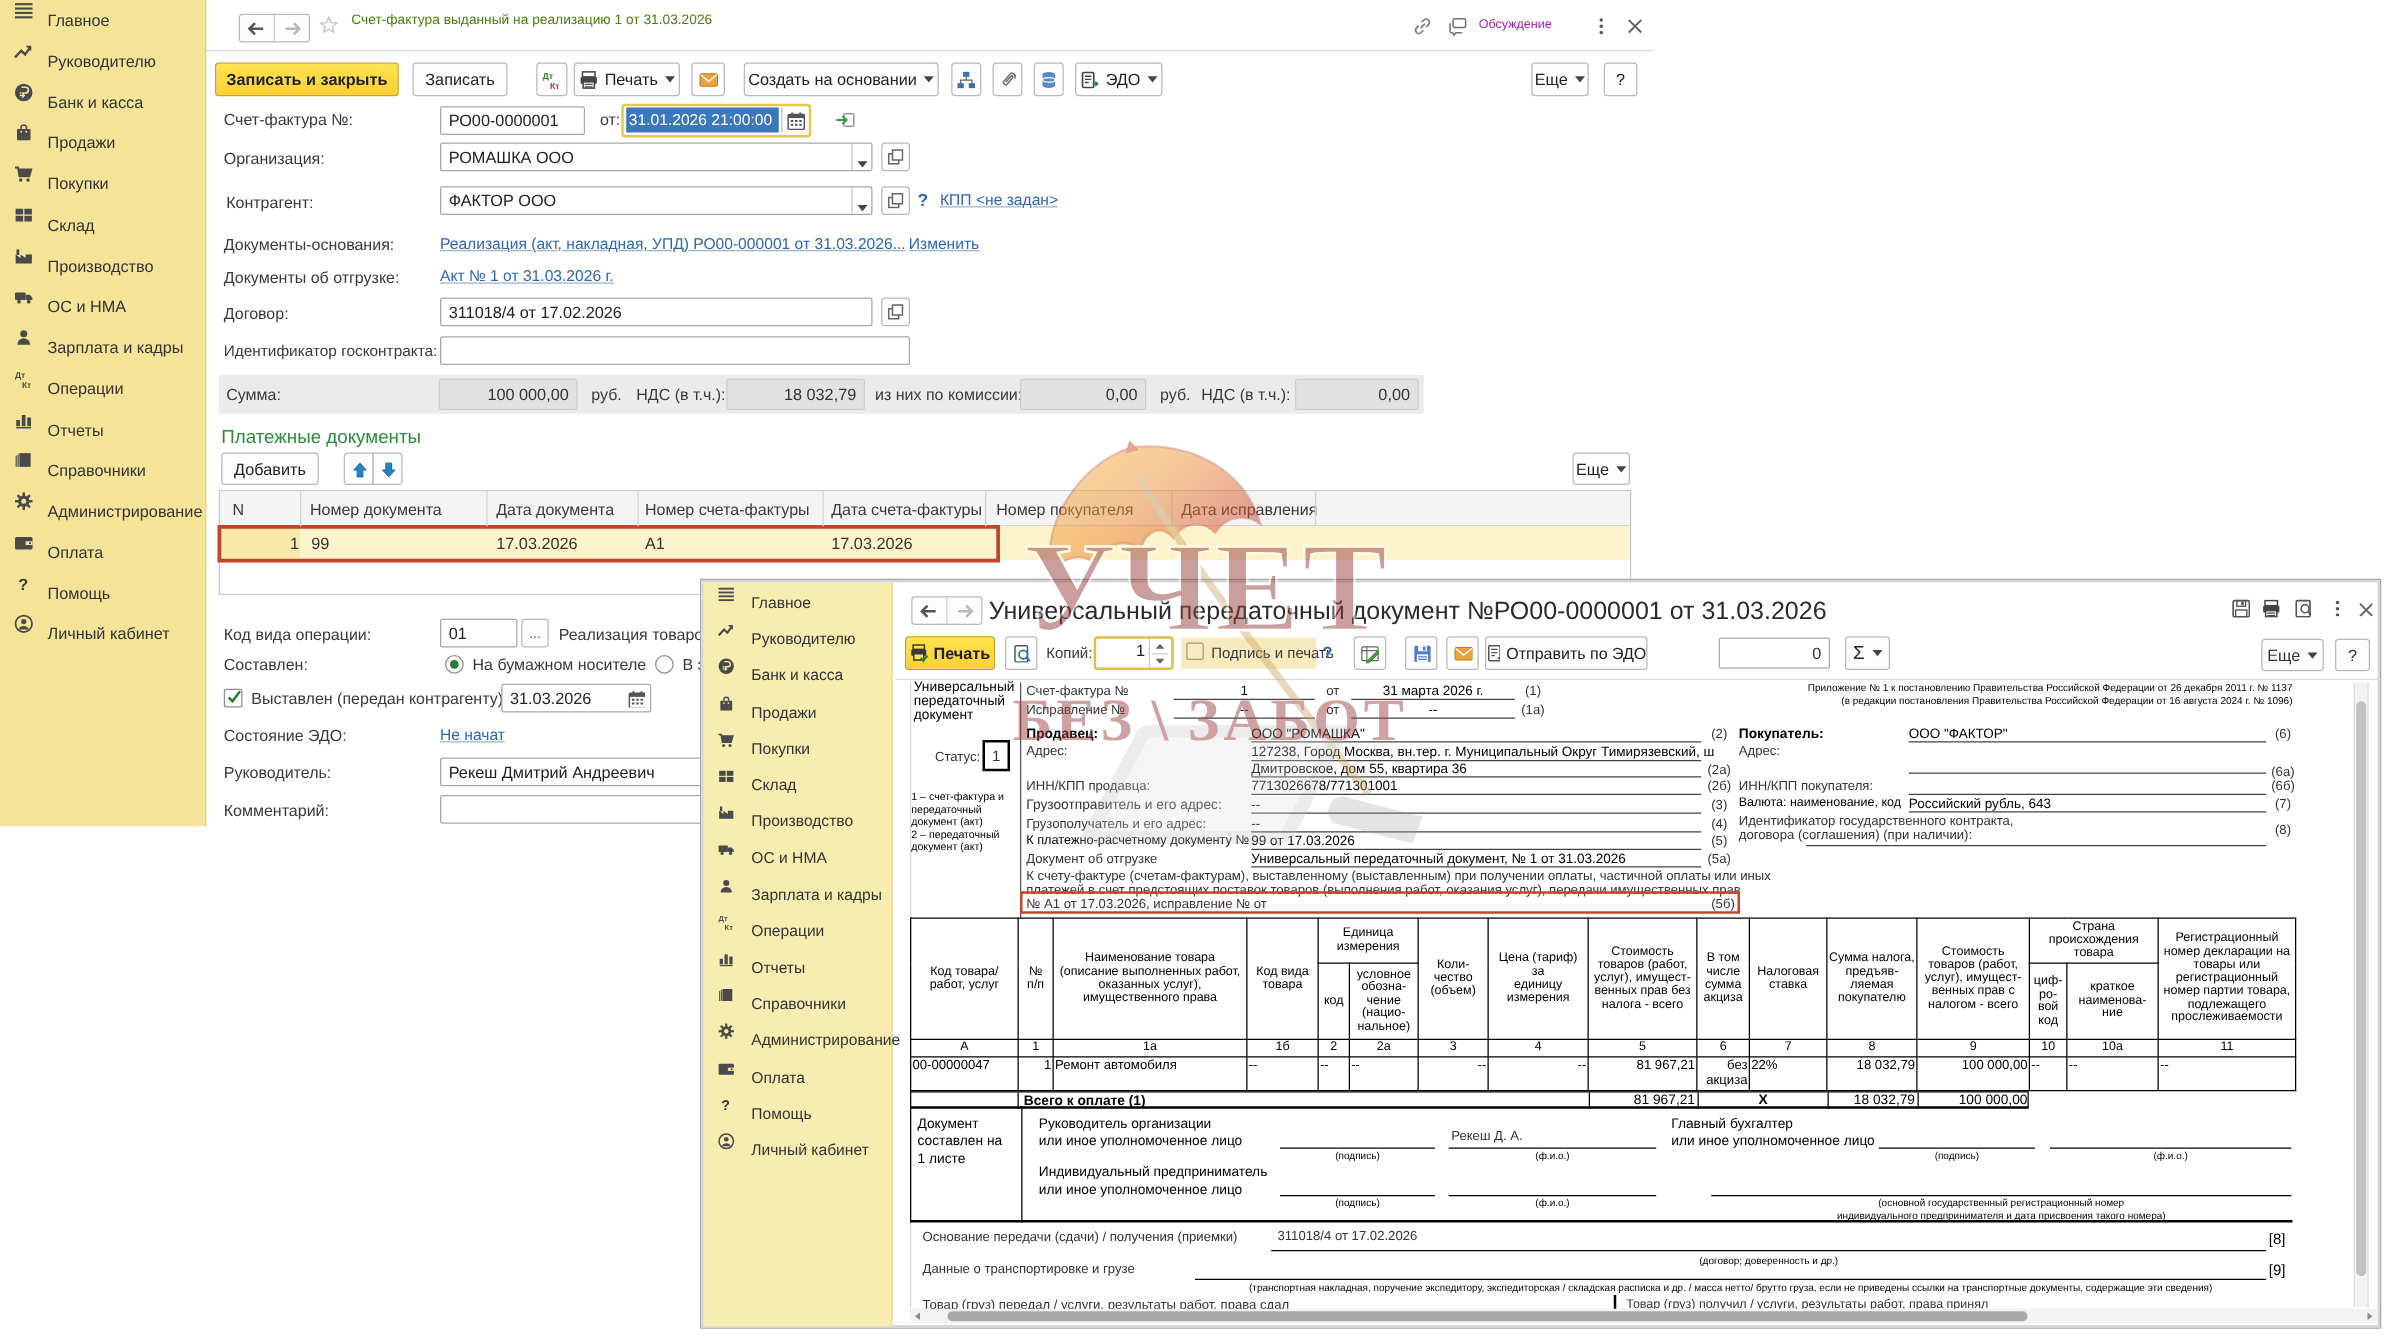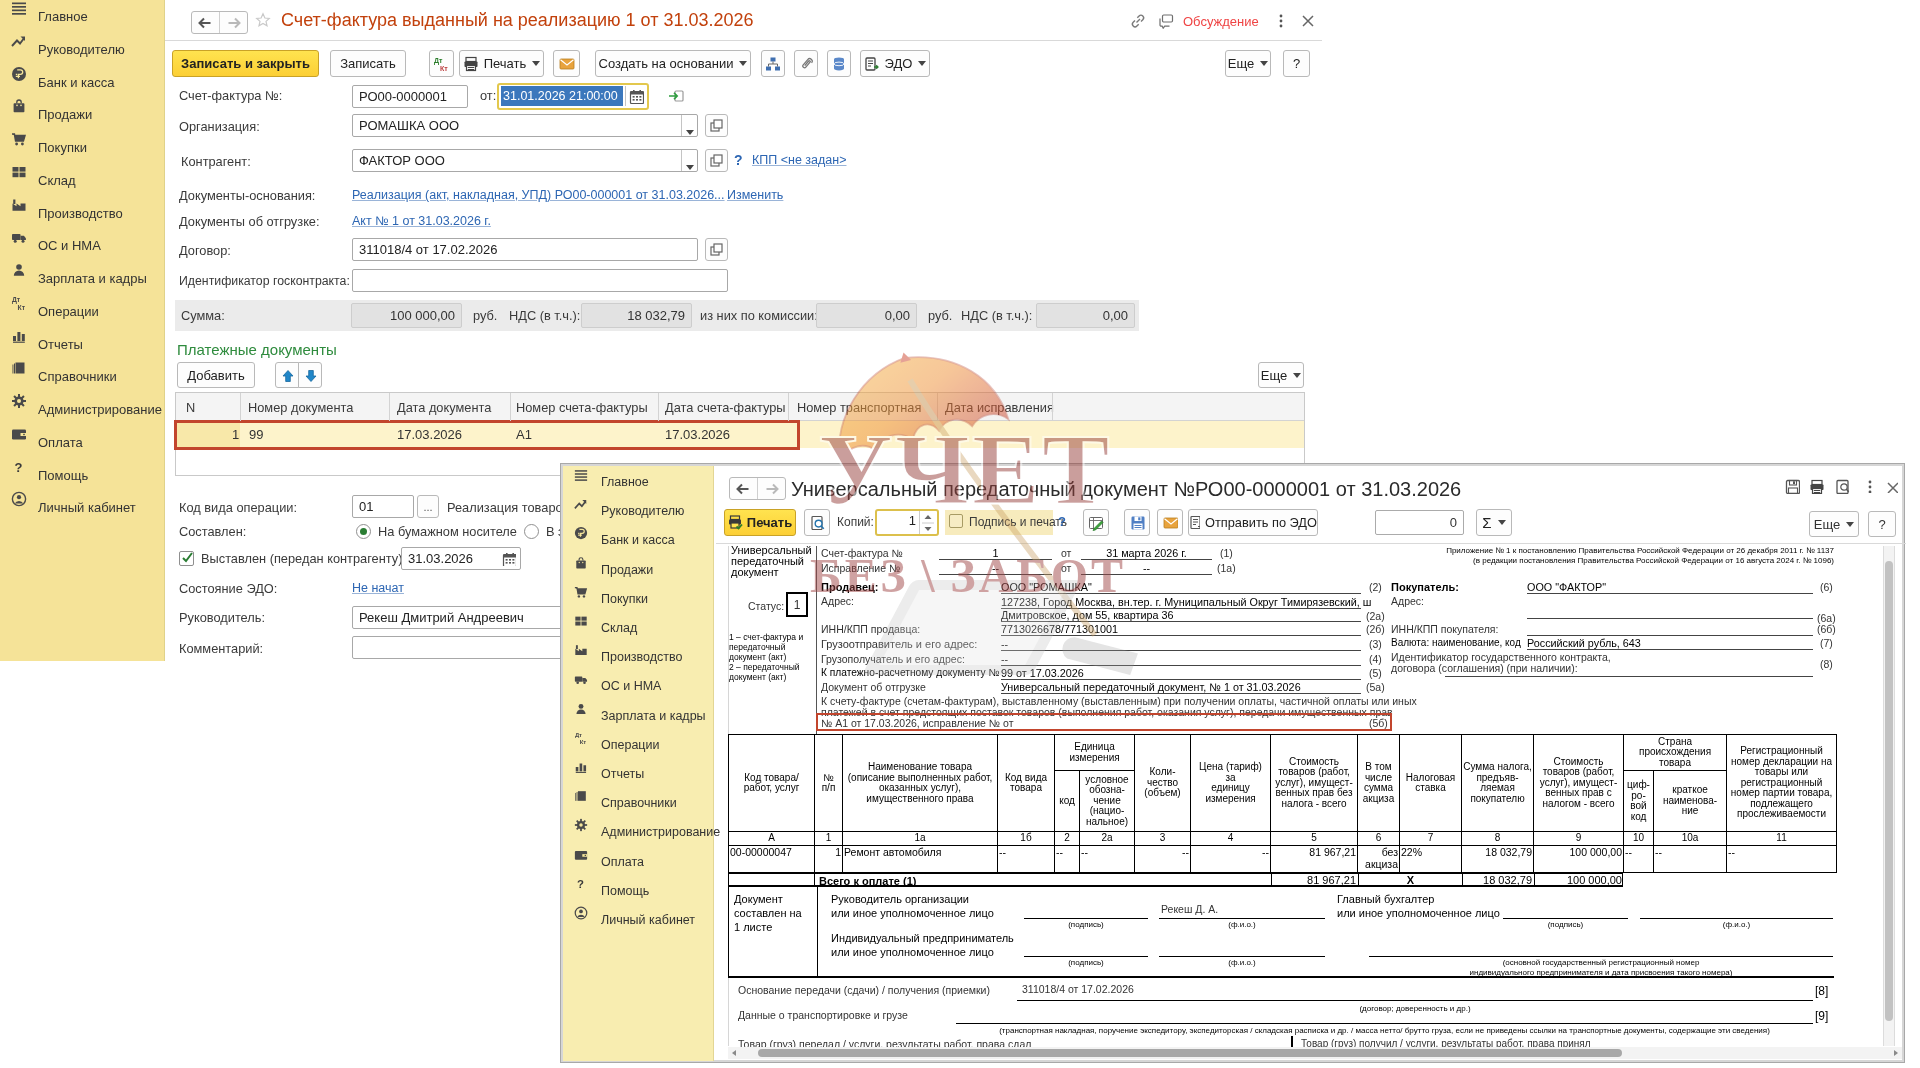--- a/index.html
+++ b/index.html
@@ -331,28 +331,28 @@
   <div class="ab" style="left:219px;top:12px;width:1px;height:21px;background:#cfcfcf"></div>
   <svg class="ab ic" width="16" height="16" style="left:197px;top:15px">
       <use href="#i-backa"></use>
     </svg>
   <svg class="ab ic" width="16" height="16" style="left:226px;top:15px">
       <use href="#i-fwda"></use>
     </svg>
   <svg class="ab ic" width="19" height="19" style="left:255px;top:12px">
       <use href="#i-star"></use>
     </svg>
-  <div class="ab" style="left:281px;top:10px;font-size:18px;color:#c2410c;white-space:nowrap">Счет-фактура выданный на реализацию 1 от 31.03.2026</div>
+  <div class="ab" style="left:281px;top:10px;font-size:11px;color:#4d7c0f;white-space:nowrap">Счет-фактура выданный на реализацию 1 от 31.03.2026</div>
   <svg class="ab ic" width="16" height="16" style="left:1130px;top:13px">
       <use href="#i-chain"></use>
     </svg>
   <svg class="ab ic" width="17" height="16" style="left:1158px;top:13px">
       <use href="#i-chat"></use>
     </svg>
-  <div class="ab" style="left:1183px;top:14px;font-size:13px;color:#ef4444">Обсуждение</div>
+  <div class="ab" style="left:1183px;top:14px;font-size:10px;color:#a21caf">Обсуждение</div>
   <svg class="ab ic" width="16" height="16" style="left:1273px;top:13px">
       <use href="#i-dots"></use>
     </svg>
   <svg class="ab ic" width="15" height="15" style="left:1300px;top:13px">
       <use href="#i-x"></use>
     </svg>
   <div class="ab" style="left:165px;top:40px;width:1157px;height:1px;background:#d9d9d9"></div>
 
   <div class="ab btn ybtn" style="left:172px;top:50px;width:147px;height:27px">Записать и закрыть</div>
   <div class="ab btn" style="left:330px;top:50px;width:76px;height:27px">Записать</div>
@@ -473,21 +473,21 @@
     </div>
   <div class="ab btn" style="left:1258px;top:362px;width:46px;height:26px">Еще<span class="car"></span></div>
 
   <div class="ab" style="left:175px;top:392px;width:1130px;height:84px;border:1px solid #c9c9c9;background:#fff"></div>
   <div class="ab" style="left:176px;top:393px;width:1128px;height:28px;background:#f4f4f4;border-bottom:1px solid #d3d3d3"></div>
   <div class="ab lbl" style="left:186px;top:400px">N</div>
   <div class="ab lbl" style="left:248px;top:400px">Номер документа</div>
   <div class="ab lbl" style="left:397px;top:400px">Дата документа</div>
   <div class="ab lbl" style="left:516px;top:400px">Номер счета-фактуры</div>
   <div class="ab lbl" style="left:665px;top:400px">Дата счета-фактуры</div>
-  <div class="ab lbl" style="left:797px;top:400px">Номер транспортная</div>
+  <div class="ab lbl" style="left:797px;top:400px">Номер покупателя</div>
   <div class="ab lbl" style="left:945px;top:400px">Дата исправления</div>
 
   <div class="ab" style="left:176px;top:421px;width:1128px;height:27px;background:#fdf3cb"></div>
   <div class="ab" style="left:176px;top:421px;width:64px;height:27px;background:#f8e8a9"></div>
   <div class="ab" style="left:232px;top:427px;font-size:13px;color:#333">1</div>
   <div class="ab" style="left:249px;top:427px;font-size:13px;color:#333">99</div>
   <div class="ab" style="left:397px;top:427px;font-size:13px;color:#333">17.03.2026</div>
   <div class="ab" style="left:516px;top:427px;font-size:13px;color:#333">А1</div>
   <div class="ab" style="left:665px;top:427px;font-size:13px;color:#333">17.03.2026</div>
 

